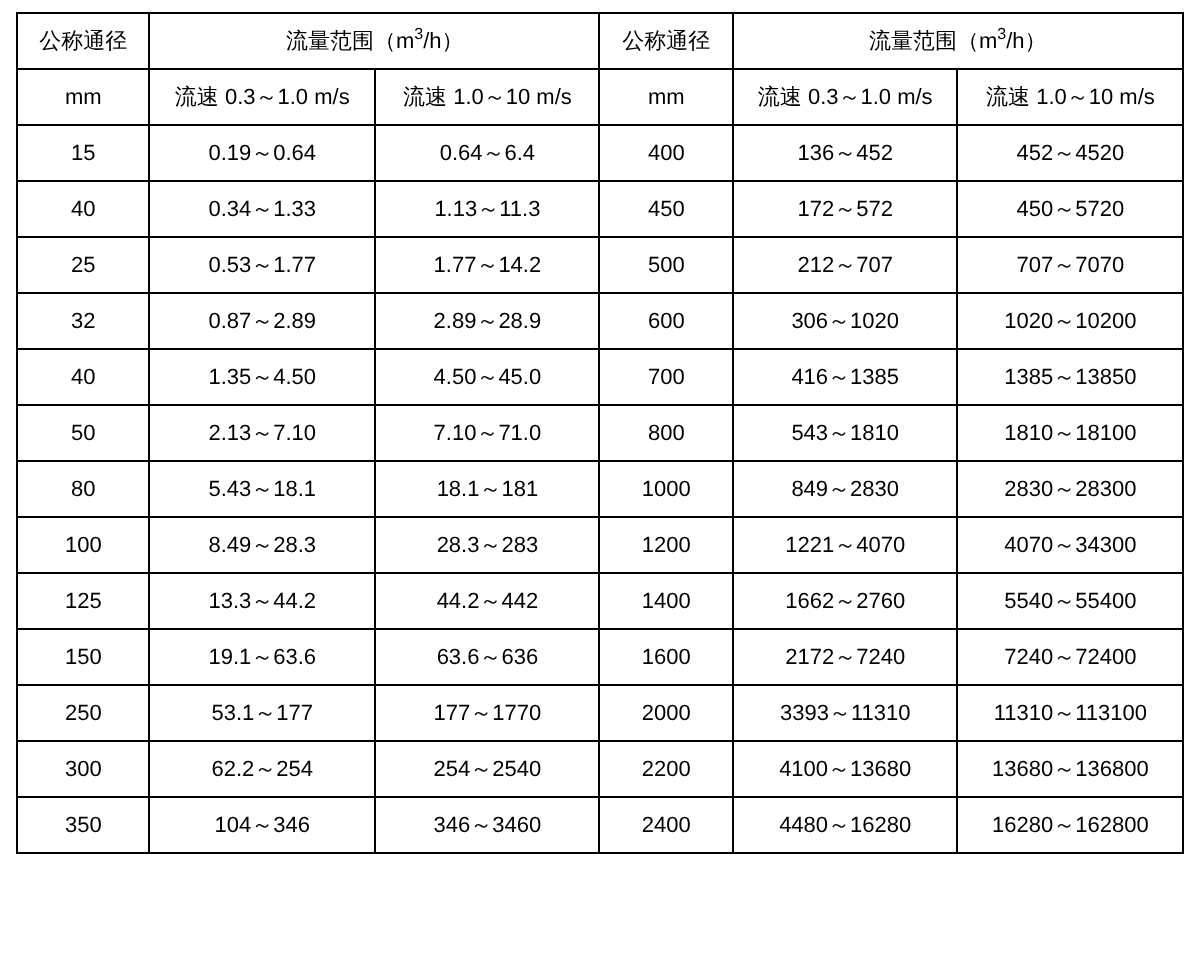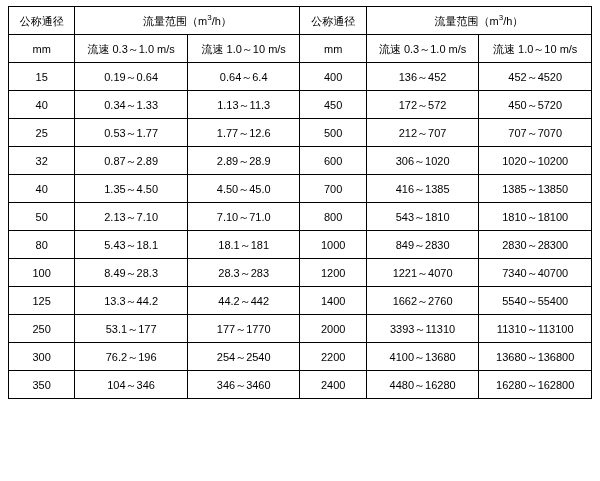--- a/index.html
+++ b/index.html
@@ -110,21 +110,21 @@
           <td class="val">40</td>
           <td class="val">0.34～1.33</td>
           <td class="val">1.13～11.3</td>
           <td class="val">450</td>
           <td class="val">172～572</td>
           <td class="val">450～5720</td>
         </tr>
         <tr>
           <td class="val">25</td>
           <td class="val">0.53～1.77</td>
-          <td class="val">1.77～12.6</td>
+          <td class="val">1.77～14.2</td>
           <td class="val">500</td>
           <td class="val">212～707</td>
           <td class="val">707～7070</td>
         </tr>
         <tr>
           <td class="val">32</td>
           <td class="val">0.87～2.89</td>
           <td class="val">2.89～28.9</td>
           <td class="val">600</td>
           <td class="val">306～1020</td>
@@ -153,41 +153,49 @@
           <td class="val">1000</td>
           <td class="val">849～2830</td>
           <td class="val">2830～28300</td>
         </tr>
         <tr>
           <td class="val">100</td>
           <td class="val">8.49～28.3</td>
           <td class="val">28.3～283</td>
           <td class="val">1200</td>
           <td class="val">1221～4070</td>
-          <td class="val">7340～40700</td>
+          <td class="val">4070～34300</td>
         </tr>
         <tr class="thick-top">
           <td class="val">125</td>
           <td class="val">13.3～44.2</td>
           <td class="val">44.2～442</td>
           <td class="val">1400</td>
           <td class="val">1662～2760</td>
           <td class="val">5540～55400</td>
         </tr>
         <tr>
+          <td class="val">150</td>
+          <td class="val">19.1～63.6</td>
+          <td class="val">63.6～636</td>
+          <td class="val">1600</td>
+          <td class="val">2172～7240</td>
+          <td class="val">7240～72400</td>
+        </tr>
+        <tr>
           <td class="val">250</td>
           <td class="val">53.1～177</td>
           <td class="val">177～1770</td>
           <td class="val">2000</td>
           <td class="val">3393～11310</td>
           <td class="val">11310～113100</td>
         </tr>
         <tr>
           <td class="val">300</td>
-          <td class="val">76.2～196</td>
+          <td class="val">62.2～254</td>
           <td class="val">254～2540</td>
           <td class="val">2200</td>
           <td class="val">4100～13680</td>
           <td class="val">13680～136800</td>
         </tr>
         <tr>
           <td class="val">350</td>
           <td class="val">104～346</td>
           <td class="val">346～3460</td>
           <td class="val">2400</td>

